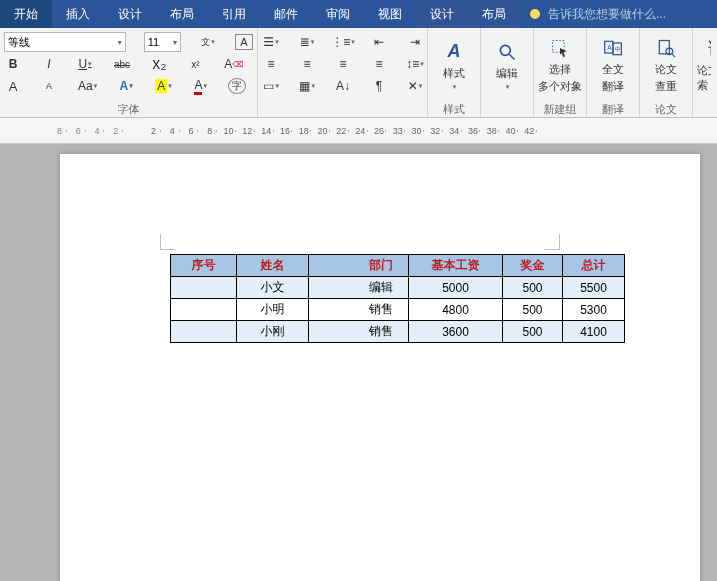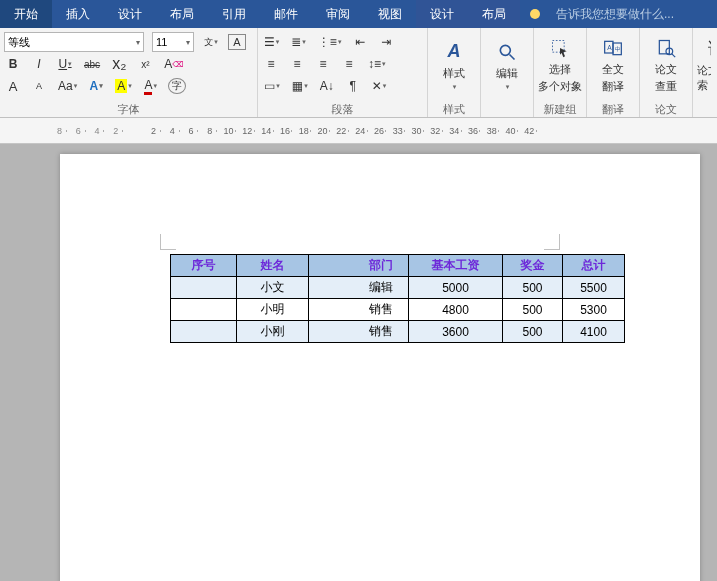--- a/index.html
+++ b/index.html
@@ -3,29 +3,29 @@
 <meta charset="utf-8">
 <style>
   * { margin: 0; padding: 0; box-sizing: border-box; font-family: "Microsoft YaHei", "SimSun", sans-serif; }
   body { background: #e6e6e6; width: 717px; height: 581px; overflow: hidden; }
 
   
   .tabs { display: flex; align-items: center; background: #2a5699; height: 28px; font-size: 12px; color: #fff; }
   .tab { padding: 0 14px; line-height: 28px; cursor: pointer; }
   .tab.active { background: #1f487e; }
   .tab.ctx { background: #305496; }
-  .tell-me { flex: 1; display: flex; align-items: center; gap: 16px; color: #b8cce3; padding-left: 10px; }
+  .tell-me { flex: 1; display: flex; align-items: center; gap: 8px; color: #b8cce3; padding-left: 10px; }
   .bulb { width: 10px; height: 10px; background: #ffd966; border-radius: 50%; }
 
   
   .ribbon { background: #f3f3f3; border-bottom: 1px solid #c0c0c0; height: 90px; display: flex; }
   .group { border-right: 1px solid #d4d4d4; display: flex; flex-direction: column; justify-content: space-between; padding: 2px 4px 0; }
   .group-label { text-align: center; font-size: 11px; color: #666; line-height: 16px; }
   .controls { display: flex; flex-direction: column; gap: 2px; padding-top: 2px; }
-  .row { display: flex; align-items: center; gap: 8px; }
+  .row { display: flex; align-items: center; gap: 18px; }
   .combo { display: flex; align-items: center; height: 20px; background: #fff; border: 1px solid #b5b5b5; font-size: 11px; padding: 0 3px; justify-content: space-between; }
   .combo .dd { font-size: 8px; color: #666; }
   .btn { min-width: 18px; height: 20px; display: inline-flex; align-items: center; justify-content: center; font-size: 12px; color: #333; padding: 0 2px; cursor: pointer; }
   .big-btn { display: flex; flex-direction: column; align-items: center; justify-content: center; width: 44px; height: 70px; cursor: pointer; font-size: 11px; color: #333; gap: 2px; }
   .icon-box { width: 26px; height: 24px; display: flex; align-items: center; justify-content: center; font-size: 18px; }
   .dd-sm { font-size: 7px; color: #666; margin-left: 1px; }
 
   
   .ruler-wrap { background: #f5f5f5; border-bottom: 1px solid #c5c5c5; height: 26px; display: flex; align-items: center; padding-left: 50px; font-size: 9px; color: #666; overflow: hidden; }
   .ruler-cell { width: 18.8px; text-align: center; position: relative; }
@@ -36,21 +36,21 @@
   .doc-area { background: #b5b5b5; height: 437px; position: relative; overflow: hidden; }
   .page { position: absolute; top: 10px; left: 60px; width: 640px; height: 700px; background: #fff; box-shadow: 0 0 5px rgba(0,0,0,0.25); }
 
   .corner-tl, .corner-tr { position: absolute; top: 80px; width: 16px; height: 16px; border-color: #c0c0c0; border-style: solid; }
   .corner-tl { left: 100px; border-width: 0 0 1px 1px; }
   .corner-tr { right: 140px; border-width: 0 1px 1px 0; }
 
   
   .data-table { position: absolute; top: 100px; left: 110px; border-collapse: collapse; font-size: 12px; }
   .data-table th, .data-table td { border: 1px solid #000; text-align: center; height: 22px; }
-  .data-table th { background: #a7c5e4; color: #6d28d9; font-weight: bold; }
+  .data-table th { background: #a7c5e4; color: #b91c1c; font-weight: bold; }
   .data-table tr.band td { background: #e4eef8; }
   .cursor-cell { text-align: left !important; position: relative; }
   .cursor-cell::before { content: ""; position: absolute; left: 6px; top: 3px; bottom: 3px; width: 1px; background: #000; }
 
   .col-0 { width: 66px; } .col-1 { width: 72px; } .col-2 { width: 100px; padding-left: 45px; }
   .col-3 { width: 94px; } .col-4 { width: 60px; } .col-5 { width: 62px; }
 
   svg.ico { width: 20px; height: 20px; }
 </style>
 </head>
@@ -146,21 +146,20 @@
         <div class="btn">↕≡<span class="dd-sm">▾</span></div>
       </div>
       <div class="row">
         <div class="btn">▭<span class="dd-sm">▾</span></div>
         <div class="btn">▦<span class="dd-sm">▾</span></div>
         <div class="btn">A↓</div>
         <div class="btn">¶</div>
         <div class="btn">✕<span class="dd-sm">▾</span></div>
       </div>
     </div>
-    <div class="group-label">段落</div>
   </div>
 
   <div class="group">
     <div class="big-btn">
       <div class="icon-box" style="color:#2a5699;font-weight:bold;font-style:italic">A</div>
       <span>样式</span>
       <span class="dd-sm">▾</span>
     </div>
     <div class="group-label">样式</div>
   </div>

